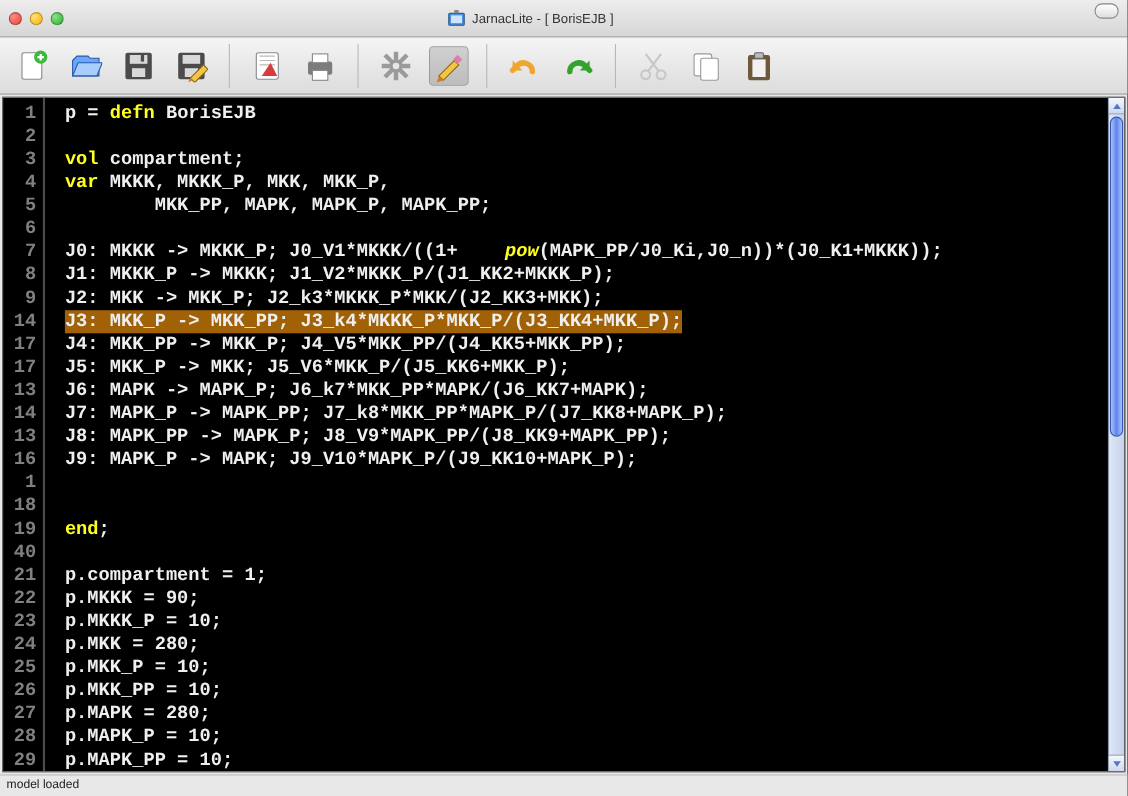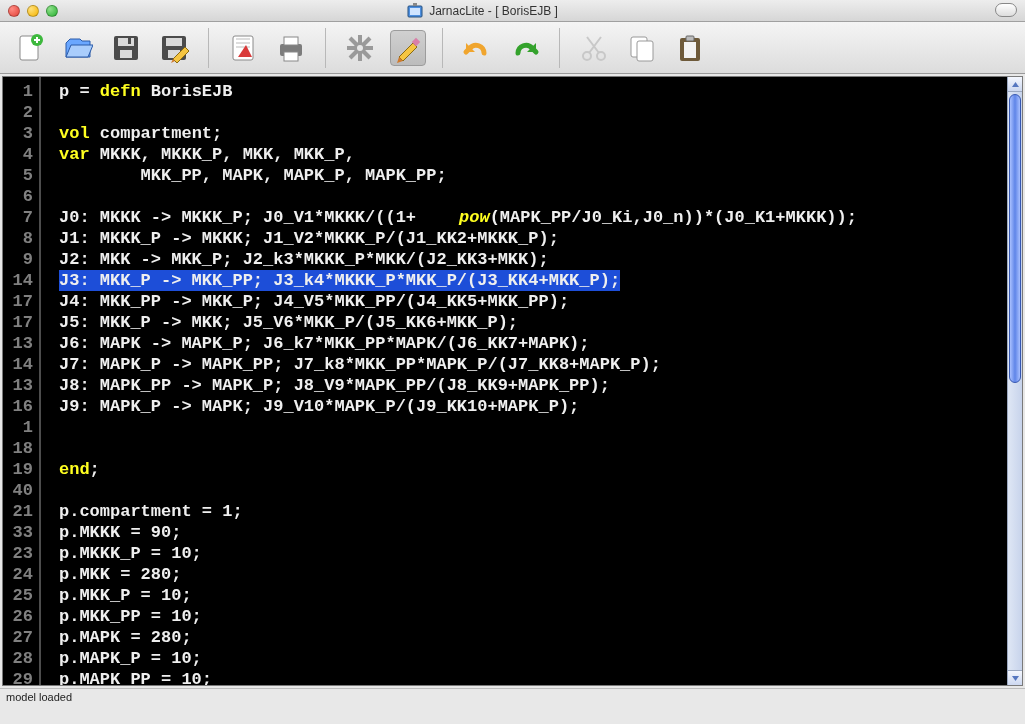--- a/index.html
+++ b/index.html
@@ -6,21 +6,21 @@
   body {
     font-family: "Lucida Grande", "Helvetica Neue", Arial, sans-serif;
     background: #e8e8e8;
     width: 1025px;
     height: 724px;
     overflow: hidden;
     display: flex;
     flex-direction: column;
   }
   .titlebar {
-    height: 22px;
+    height: 34px;
     background: linear-gradient(#ededed, #d6d6d6);
     border-bottom: 1px solid #a0a0a0;
     display: flex;
     align-items: center;
     position: relative;
   }
   .traffic { display: flex; gap: 7px; margin-left: 8px; }
   .tl-btn { width: 12px; height: 12px; border-radius: 50%; border: 1px solid rgba(0,0,0,.25); }
   .tl-close { background: radial-gradient(circle at 30% 30%, #ff8b82, #e24238); }
   .tl-min   { background: radial-gradient(circle at 30% 30%, #ffe07a, #f5b400); }
@@ -92,21 +92,21 @@
     font-size: 17px;
     font-weight:bold;
     padding: 4px 12px 0 18px;
     white-space: pre;
     position:relative;
     overflow:hidden;
   }
   .code .line { height:21px; line-height:21px; }
   .kw { color:#ffff20; }
   .kw-it { color:#ffff20; font-style:italic;margin-left:43px; }
-  .line.hl { background:#1d4ed8; display:inline-block; }
+  .line.hl { background:#a16207; display:inline-block; }
   .scrollbar {
     width:15px;
     background: linear-gradient(to right,#dfe7f5,#c7d3eb);
     border-left:1px solid #9ba8c0;
     display:flex; flex-direction:column;
   }
   .sb-btn {
     height:15px;
     background: linear-gradient(#f4f7fe,#cdd8f0);
     border-bottom:1px solid #9ba8c0;
@@ -114,21 +114,21 @@
   }
   .sb-btn.bot { border-top:1px solid #9ba8c0; border-bottom:none;}
   .sb-track { flex:1; position:relative; }
   .sb-thumb {
     position:absolute; left:1px; right:1px; top:2px; height:50%;
     background: linear-gradient(to right,#a9c0ff,#5f85e8,#a9c0ff);
     border:1px solid #3556b0; border-radius:7px;
   }
 
   .statusbar {
-    height: 36px;
+    height: 20px;
     background:#e8e8e8;
     font-size:11px;
     color:#222;
     padding: 2px 6px;
     border-top:1px solid #bcbcbc;
   }
 </style>
 </head>
 <body>
 
@@ -277,21 +277,21 @@
       <div>17</div>
       <div>13</div>
       <div>14</div>
       <div>13</div>
       <div>16</div>
       <div>1</div>
       <div>18</div>
       <div>19</div>
       <div>40</div>
       <div>21</div>
-      <div>33</div>
+      <div>22</div>
       <div>23</div>
       <div>24</div>
       <div>25</div>
       <div>26</div>
       <div>27</div>
       <div>28</div>
       <div>29</div>
       <div>30</div>
     </div>
   <div class="code" id="code"><div class="line">p = <span class="kw">defn</span> BorisEJB</div><div class="line">&nbsp;</div><div class="line"><span class="kw">vol</span> compartment;</div><div class="line"><span class="kw">var</span> MKKK, MKKK_P, MKK, MKK_P,</div><div class="line">        MKK_PP, MAPK, MAPK_P, MAPK_PP;</div><div class="line">&nbsp;</div><div class="line">J0: MKKK -&gt; MKKK_P; J0_V1*MKKK/((1+<span class="kw-it">pow</span>(MAPK_PP/J0_Ki,J0_n))*(J0_K1+MKKK));</div><div class="line">J1: MKKK_P -&gt; MKKK; J1_V2*MKKK_P/(J1_KK2+MKKK_P);</div><div class="line">J2: MKK -&gt; MKK_P; J2_k3*MKKK_P*MKK/(J2_KK3+MKK);</div><div class="line hl">J3: MKK_P -&gt; MKK_PP; J3_k4*MKKK_P*MKK_P/(J3_KK4+MKK_P);</div><div class="line">J4: MKK_PP -&gt; MKK_P; J4_V5*MKK_PP/(J4_KK5+MKK_PP);</div><div class="line">J5: MKK_P -&gt; MKK; J5_V6*MKK_P/(J5_KK6+MKK_P);</div><div class="line">J6: MAPK -&gt; MAPK_P; J6_k7*MKK_PP*MAPK/(J6_KK7+MAPK);</div><div class="line">J7: MAPK_P -&gt; MAPK_PP; J7_k8*MKK_PP*MAPK_P/(J7_KK8+MAPK_P);</div><div class="line">J8: MAPK_PP -&gt; MAPK_P; J8_V9*MAPK_PP/(J8_KK9+MAPK_PP);</div><div class="line">J9: MAPK_P -&gt; MAPK; J9_V10*MAPK_P/(J9_KK10+MAPK_P);</div><div class="line">&nbsp;</div><div class="line">&nbsp;</div><div class="line"><span class="kw">end</span>;</div><div class="line">&nbsp;</div><div class="line">p.compartment = 1;</div><div class="line">p.MKKK = 90;</div><div class="line">p.MKKK_P = 10;</div><div class="line">p.MKK = 280;</div><div class="line">p.MKK_P = 10;</div><div class="line">p.MKK_PP = 10;</div><div class="line">p.MAPK = 280;</div><div class="line">p.MAPK_P = 10;</div><div class="line">p.MAPK_PP = 10;</div><div class="line">&nbsp;</div></div>

